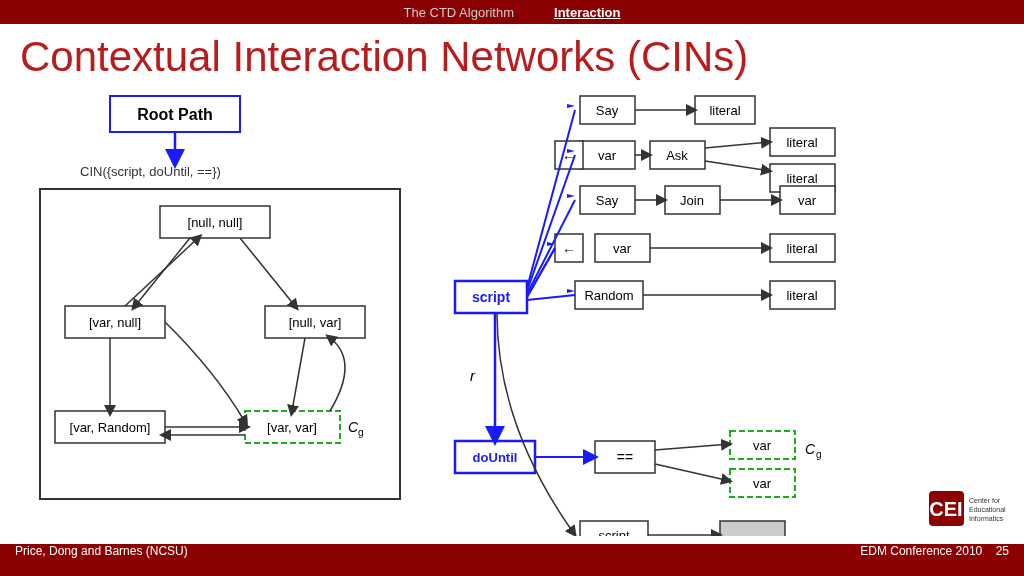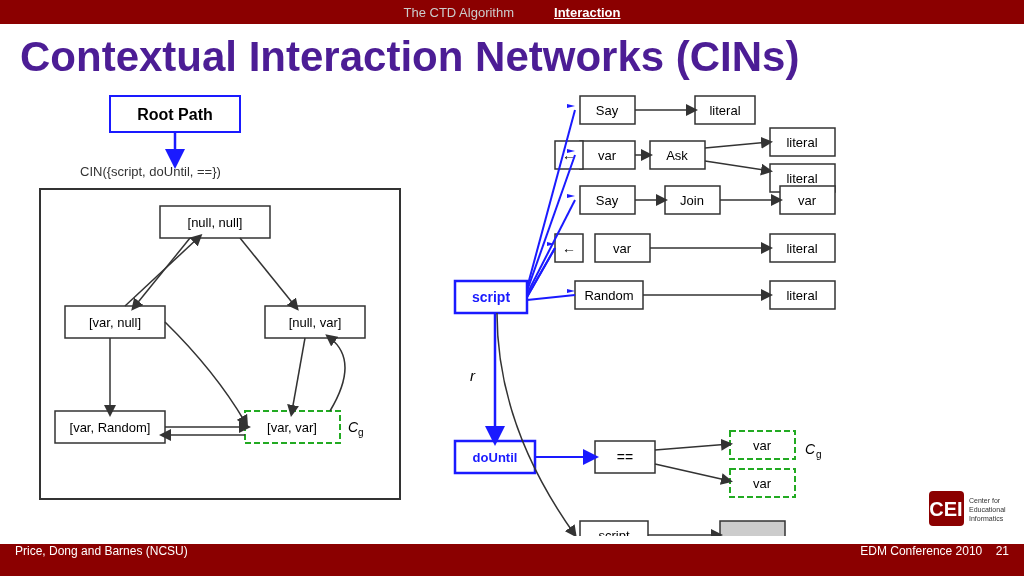--- a/index.html
+++ b/index.html
@@ -32,22 +32,22 @@
       font-weight: bold;
       text-decoration: underline;
     }
 
     
     #title-area {
       padding: 10px 20px 6px 20px;
     }
     #main-title {
       font-size: 42px;
-      font-weight: bold;
-      color: #4c1d95;
+      font-weight: normal;
+      color: #b91c1c;
       line-height: 1.1;
     }
 
     
     #content {
       display: flex;
       flex-direction: row;
       width: 100%;
       padding: 0 20px;
       gap: 0;
@@ -294,15 +294,15 @@
     <text x="40" y="21" font-size="7" fill="#333">Educational</text>
     <text x="40" y="30" font-size="7" fill="#333">Informatics</text>
   </svg>
 </div>
 
 <div id="bottom-bar">
   <div class="bottom-section">Price, Dong and Barnes (NCSU)</div>
   <div class="bottom-section">
     <span>EDM Conference 2010</span>
     &nbsp;&nbsp;
-    <span>21</span>
+    <span>25</span>
   </div>
 </div>
 
 </body></html>

